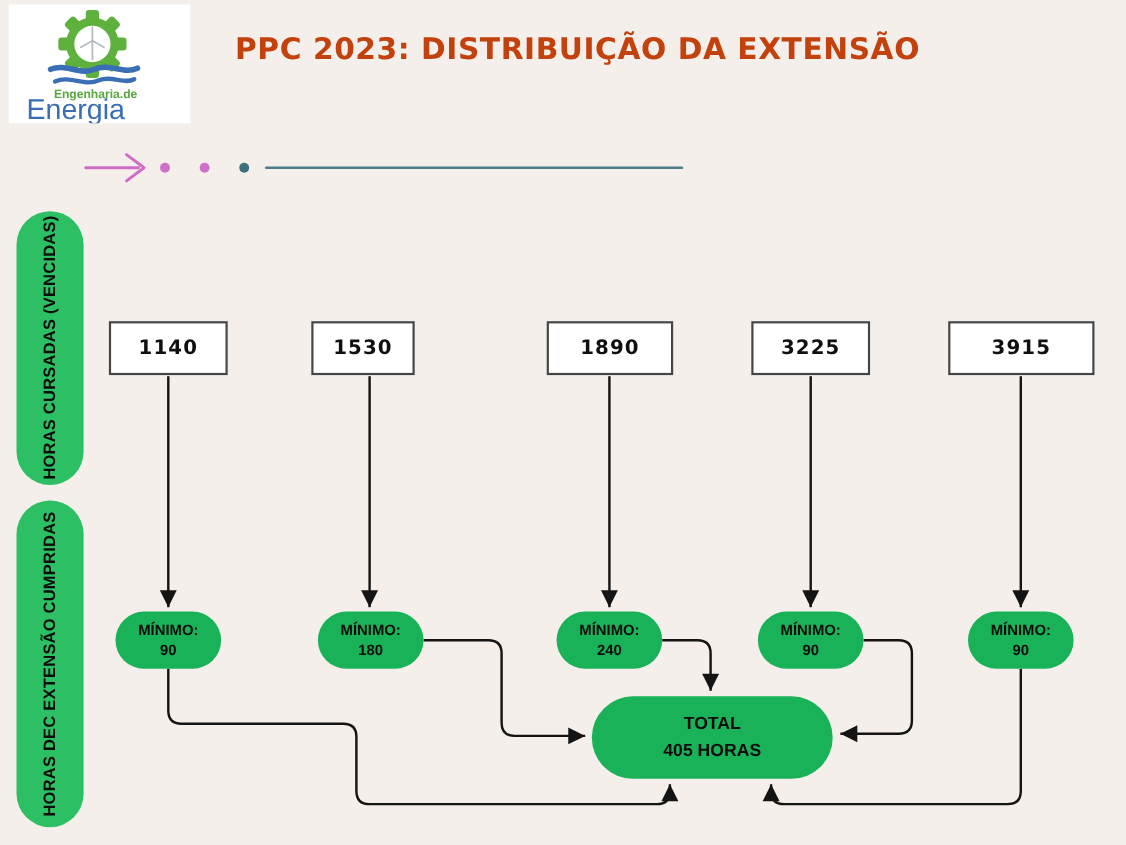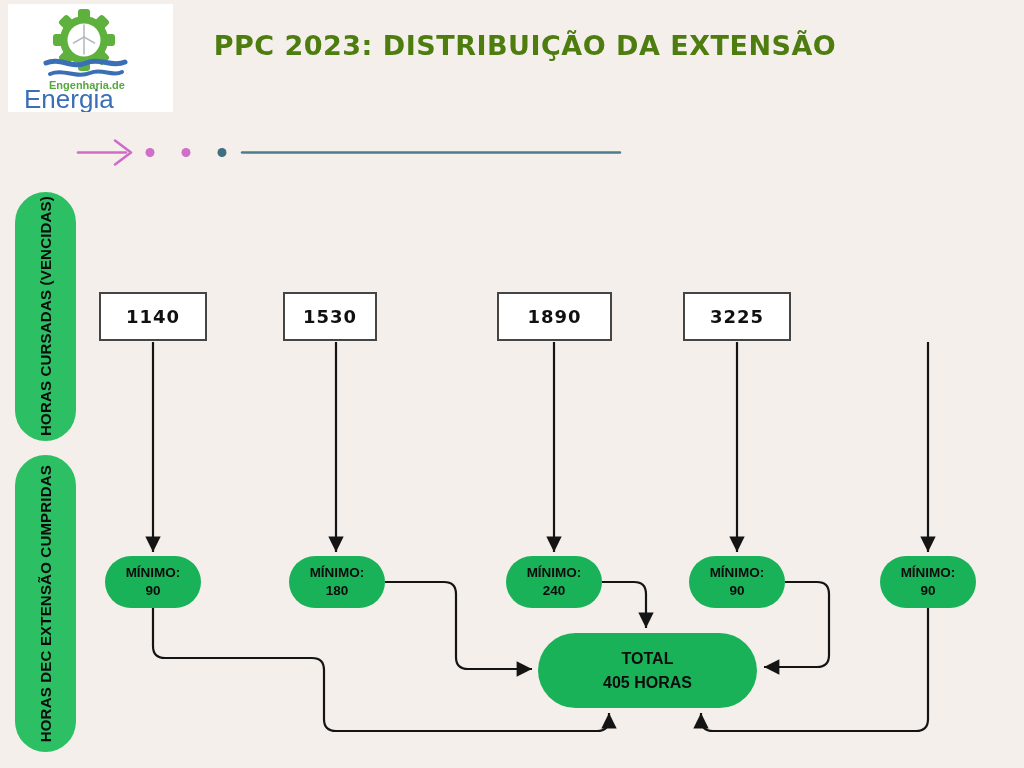--- a/index.html
+++ b/index.html
@@ -18,21 +18,21 @@
     width: 165px; height: 108px;
     background: #ffffff;
   }
 
   
   .title {
     position: absolute; left: 180px; top: 30px; width: 690px;
     margin: 0; text-align: center;
     font-family: "DejaVu Sans", sans-serif;
     font-size: 27px; font-weight: 800;
-    letter-spacing: 0.5px; color: #4d7c0f;
+    letter-spacing: 0.5px; color: #c2410c;
     white-space: nowrap;
   }
 
   
   .divider-svg { position: absolute; left: 0; top: 130px; }
 
   
   .side-pill {
     position: absolute; left: 15px; width: 61px;
     background: #2cbf63; border-radius: 31px;
@@ -175,20 +175,23 @@
     </div>
   <div class="hours-box hb2">
       <span>1530</span>
     </div>
   <div class="hours-box hb3">
       <span>1890</span>
     </div>
   <div class="hours-box hb4">
       <span>3225</span>
     </div>
+  <div class="hours-box hb5">
+      <span>3915</span>
+    </div>
 
   <div class="minimo mn1">
     <span>MÍNIMO:</span>
     <span>90</span>
   </div>
   <div class="minimo mn2">
     <span>MÍNIMO:</span>
     <span>180</span>
   </div>
   <div class="minimo mn3">

